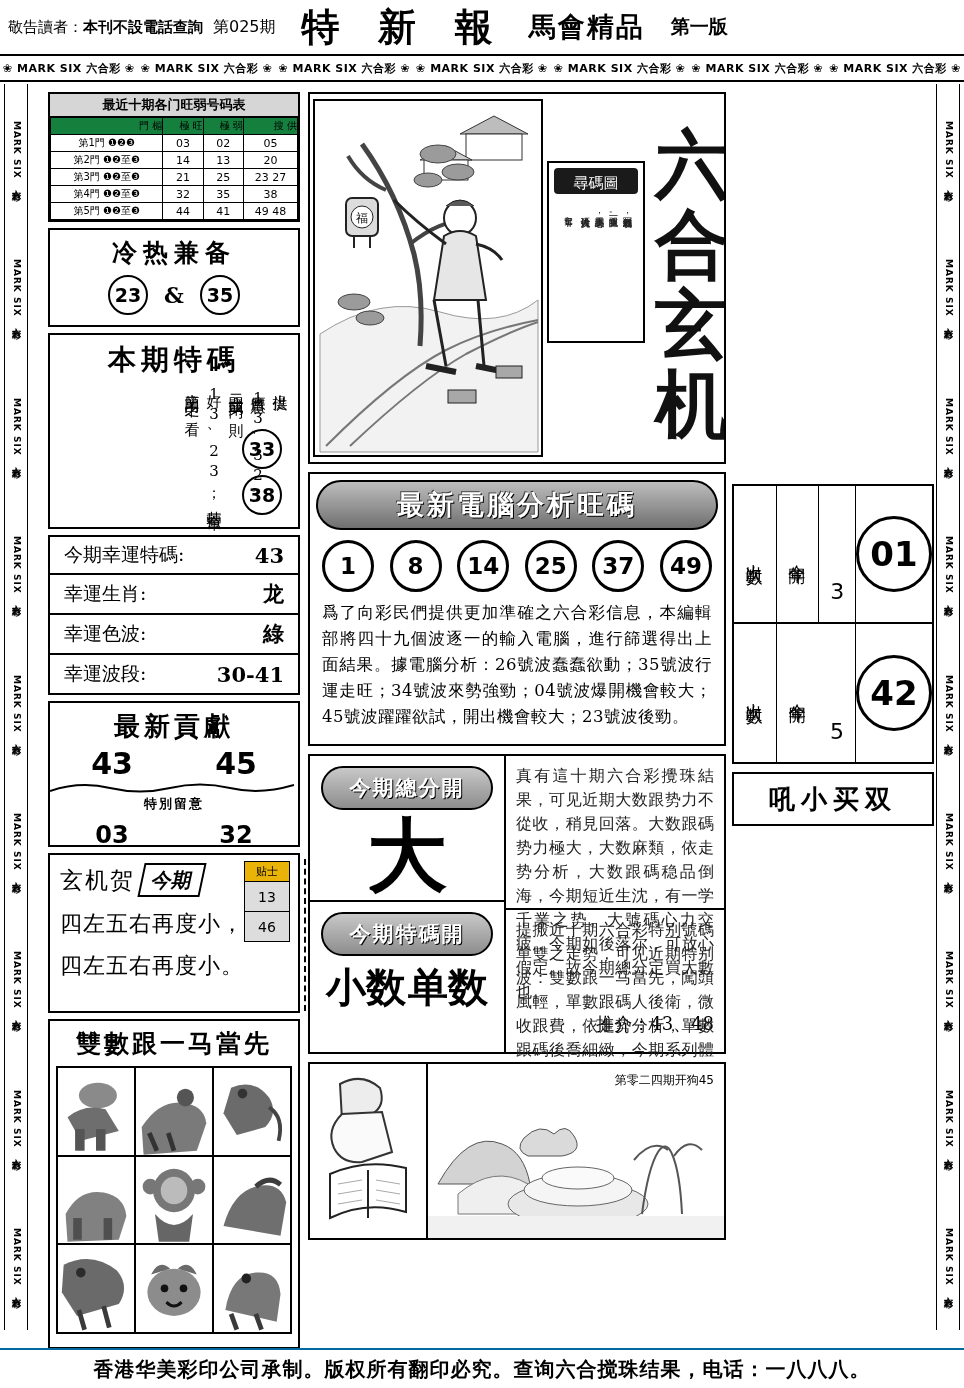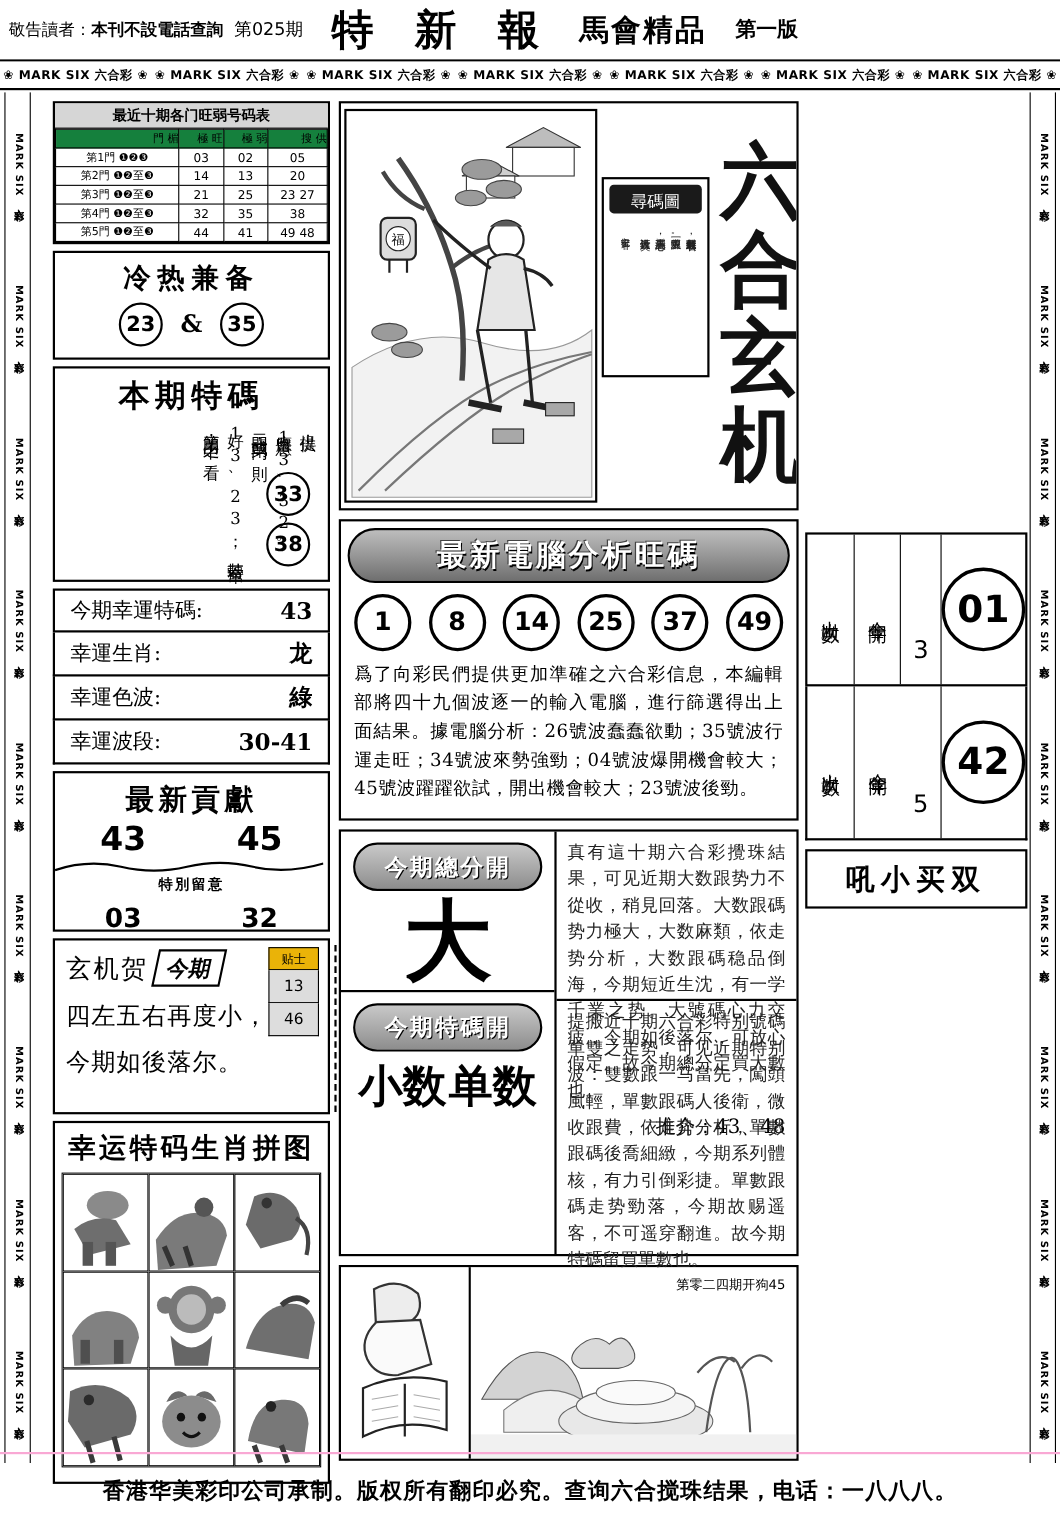--- a/index.html
+++ b/index.html
@@ -17,21 +17,21 @@
   .masthead {
     height: 56px;
     display:flex; align-items:center;
     border-bottom: 2px solid #000;
     padding: 0 8px;
   }
   .mast-note { font-size: 15px; letter-spacing:0px; white-space:nowrap; }
   .mast-note b { font-weight: bold; }
   .mast-issue { font-size: 16px; margin-left: 10px; white-space:nowrap;}
   .mast-title {
-    font-family: Liberation Serif, serif;
+    font-family: Liberation Sans, sans-serif;
     font-weight: bold;
     font-size: 38px;
     letter-spacing: 14px;
     margin-left: 26px;
     white-space:nowrap;
   }
   .mast-sub {
     font-family: "DejaVu Serif", serif;
     font-weight:bold; font-size: 27px; margin-left: 22px; letter-spacing:2px;
     white-space:nowrap;
@@ -186,21 +186,21 @@
     font-size:27px; letter-spacing:3px;
     text-shadow: 1px 1px 0 #000, -1px -1px 0 #444;
   }
   .cpu-balls { display:flex; justify-content:space-between; margin:10px 6px 8px; }
   .c52 { width:52px; height:52px; font-size:23px; border-width:3px; }
   .cpu-text {
     font-family:"DejaVu Serif",serif; font-size:16.5px; line-height:26px;
     text-align:justify; padding:0 6px; letter-spacing:0.5px;
   }
 
-  .pred { margin-top:8px; height:388px; display:flex; }
+  .pred { margin-top:8px; height:300px; display:flex; }
   .pred-left { width:196px; border-right:2px solid #000; }
   .pred-right { flex:1; padding:8px 10px; }
   .oval {
     margin:10px auto 0; width:172px; height:44px; border-radius:22px;
     border:2px solid #000;
     background: linear-gradient(#c8c8c8,#8d8d8d);
     display:flex; align-items:center; justify-content:center;
     color:#fff; font-family:"DejaVu Serif",serif; font-weight:bold;
     font-size:21px; letter-spacing:2px;
     text-shadow: 1px 1px 0 #000;
@@ -241,22 +241,22 @@
   .stat-right { flex:1; display:flex; align-items:center; justify-content:center; }
   .c76 { width:76px; height:76px; font-size:34px; border-width:3px; }
 
   .yaoxiao {
     margin-top:8px; height:54px; display:flex; align-items:center; justify-content:center;
     font-family:"DejaVu Serif",serif; font-weight:bold; font-size:26px; letter-spacing:6px;
   }
 
   
   .footer {
-    position:absolute; bottom:0; left:0; width:964px; height:68px;
-    border-top:2px solid #f9a8d4;
+    position:absolute; bottom:0; left:0; width:964px; height:40px;
+    border-top:2px solid #0369a1;
     display:flex; align-items:center; justify-content:center;
     font-family:"DejaVu Serif",serif; font-weight:bold; font-size:20px;
     letter-spacing:1px;
   }
 
   svg { display:block; }
 </style>
 </head>
 <body>
 
@@ -413,31 +413,31 @@
         <span>32</span>
       </div>
     </div>
 
     <div class="box xuanji">
       <div class="hdr">
         <span class="a">玄机贺</span>
         <span class="diamond">今期</span>
       </div>
       <div class="line">四左五右再度小，</div>
-      <div class="line">今期如後落尔。</div>
+      <div class="line">四左五右再度小。</div>
       <div class="dashed-v"></div>
       <div class="tie">
         <div class="cap">贴士</div>
         <div class="cell">13</div>
         <div class="cell">46</div>
       </div>
     </div>
 
     <div class="box zodiac">
-      <div class="t">幸运特码生肖拼图</div>
+      <div class="t">雙數跟一马當先</div>
       <div class="zgrid">
         <div class="zcell">
           <svg width="100%" height="100%" viewBox="0 0 80 88" preserveAspectRatio="none">
             <ellipse cx="42" cy="28" rx="20" ry="13" fill="#8a8a8a"></ellipse>
             <path d="M10 50 q18 -14 40 -8 l14 22 -40 10 z" fill="#6e6e6e"></path>
             <rect x="18" y="62" width="10" height="22" fill="#555"></rect>
             <rect x="40" y="62" width="10" height="22" fill="#555"></rect>
           </svg>
         </div>
         <div class="zcell">

